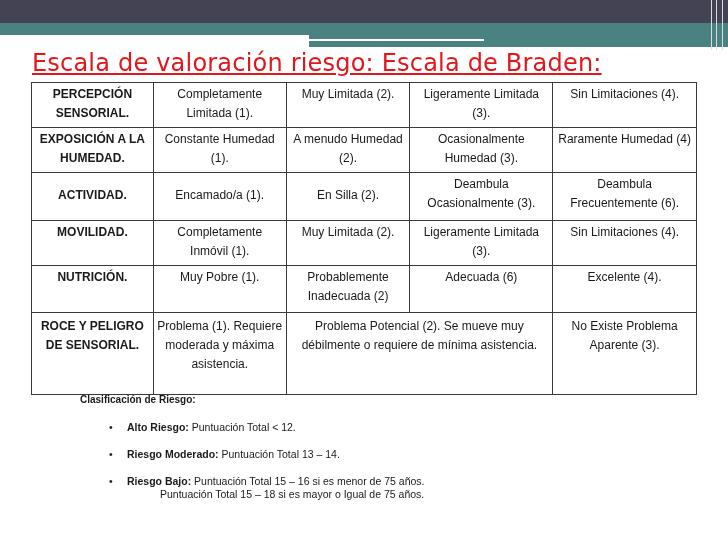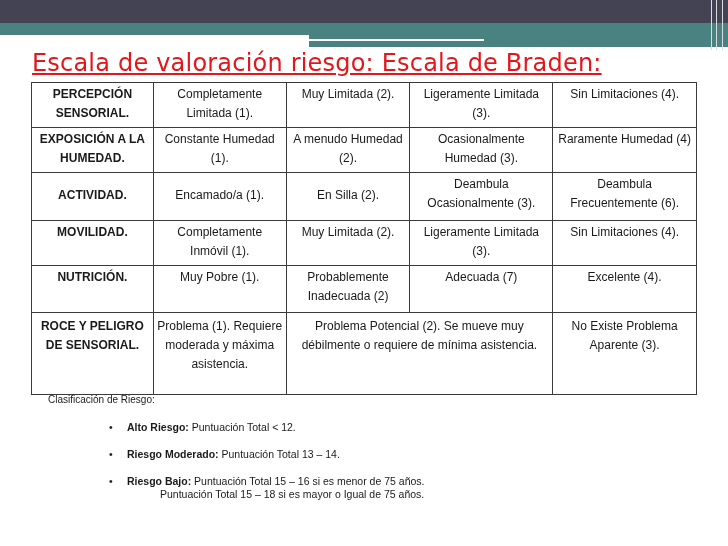--- a/index.html
+++ b/index.html
@@ -10,21 +10,21 @@
   .white-line { position:absolute; left:309px; top:39px; width:175px; height:2px; background:#ffffff; }
   .white-line2 { position:absolute; left:309px; top:47px; width:419px; height:2px; background:#ffffff; }
   .vlines { position:absolute; top:0; height:50px; width:1px; background:#d8dde0; }
   .title { position:absolute; left:32px; top:49px; font-family:"DejaVu Sans", sans-serif; font-size:24px; color:#e3161c; letter-spacing:0.2px; white-space:nowrap;text-decoration:underline; }
   table.braden { position:absolute; left:31px; top:82px; width:666px; border-collapse:collapse; font-family:"Liberation Sans", sans-serif; font-size:12px; color:#1a1a1a; }
   table.braden td { border:1px solid #3a3a3a; text-align:center; vertical-align:top; padding:2px 3px 4px 3px; line-height:19px; }
   table.braden td.label { font-weight:bold; width:115px; }
   table.braden td.label.mid { vertical-align:middle;text-align:center; }
   td.c1 { width:126px; } td.c2 { width:117px; } td.c3 { width:136px; } td.c4 { width:137px; }
   .classif { position:absolute; left:48px; top:394px; font-family:"Liberation Sans", sans-serif; font-size:10px; color:#1a1a1a; }
-  .classif-title { font-weight:normal; }
+  .classif-title { font-weight:bold;margin-left:32px; }
   .item { position:absolute; left:73px; font-family:"Liberation Sans", sans-serif; font-size:10.5px; color:#1a1a1a; white-space:nowrap;margin-left:36px; }
   .bullet { display:inline-block; width:18px; }
   .item b { font-weight:bold; }
   .cont { position:absolute; left:160px; top:488px; font-family:"Liberation Sans", sans-serif; font-size:10.5px; color:#1a1a1a; white-space:nowrap;text-align:center; }
 </style>
 </head>
 <body>
 
 <div class="band-dark"></div>
 <div class="band-teal"></div>
@@ -64,21 +64,21 @@
     <td class="label">MOVILIDAD.</td>
     <td>Completamente Inmóvil (1).</td>
     <td>Muy Limitada (2).</td>
     <td>Ligeramente Limitada (3).</td>
     <td>Sin Limitaciones (4).</td>
   </tr>
   <tr style="height:47px">
     <td class="label">NUTRICIÓN.</td>
     <td>Muy Pobre (1).</td>
     <td>Probablemente Inadecuada (2)</td>
-    <td>Adecuada (7)</td>
+    <td>Adecuada (6)</td>
     <td>Excelente (4).</td>
   </tr>
   <tr style="height:82px">
     <td class="label" style="padding-top:4px">ROCE Y PELIGRO DE SENSORIAL.</td>
     <td style="padding-top:4px">Problema (1). Requiere moderada y máxima asistencia.</td>
     <td colspan="2" style="padding:4px 12px 0 12px">Problema Potencial (2). Se mueve muy débilmente o requiere de mínima asistencia.</td>
     <td style="padding-top:4px">No Existe Problema Aparente (3).</td>
   </tr>
 </tbody>
   </table>

